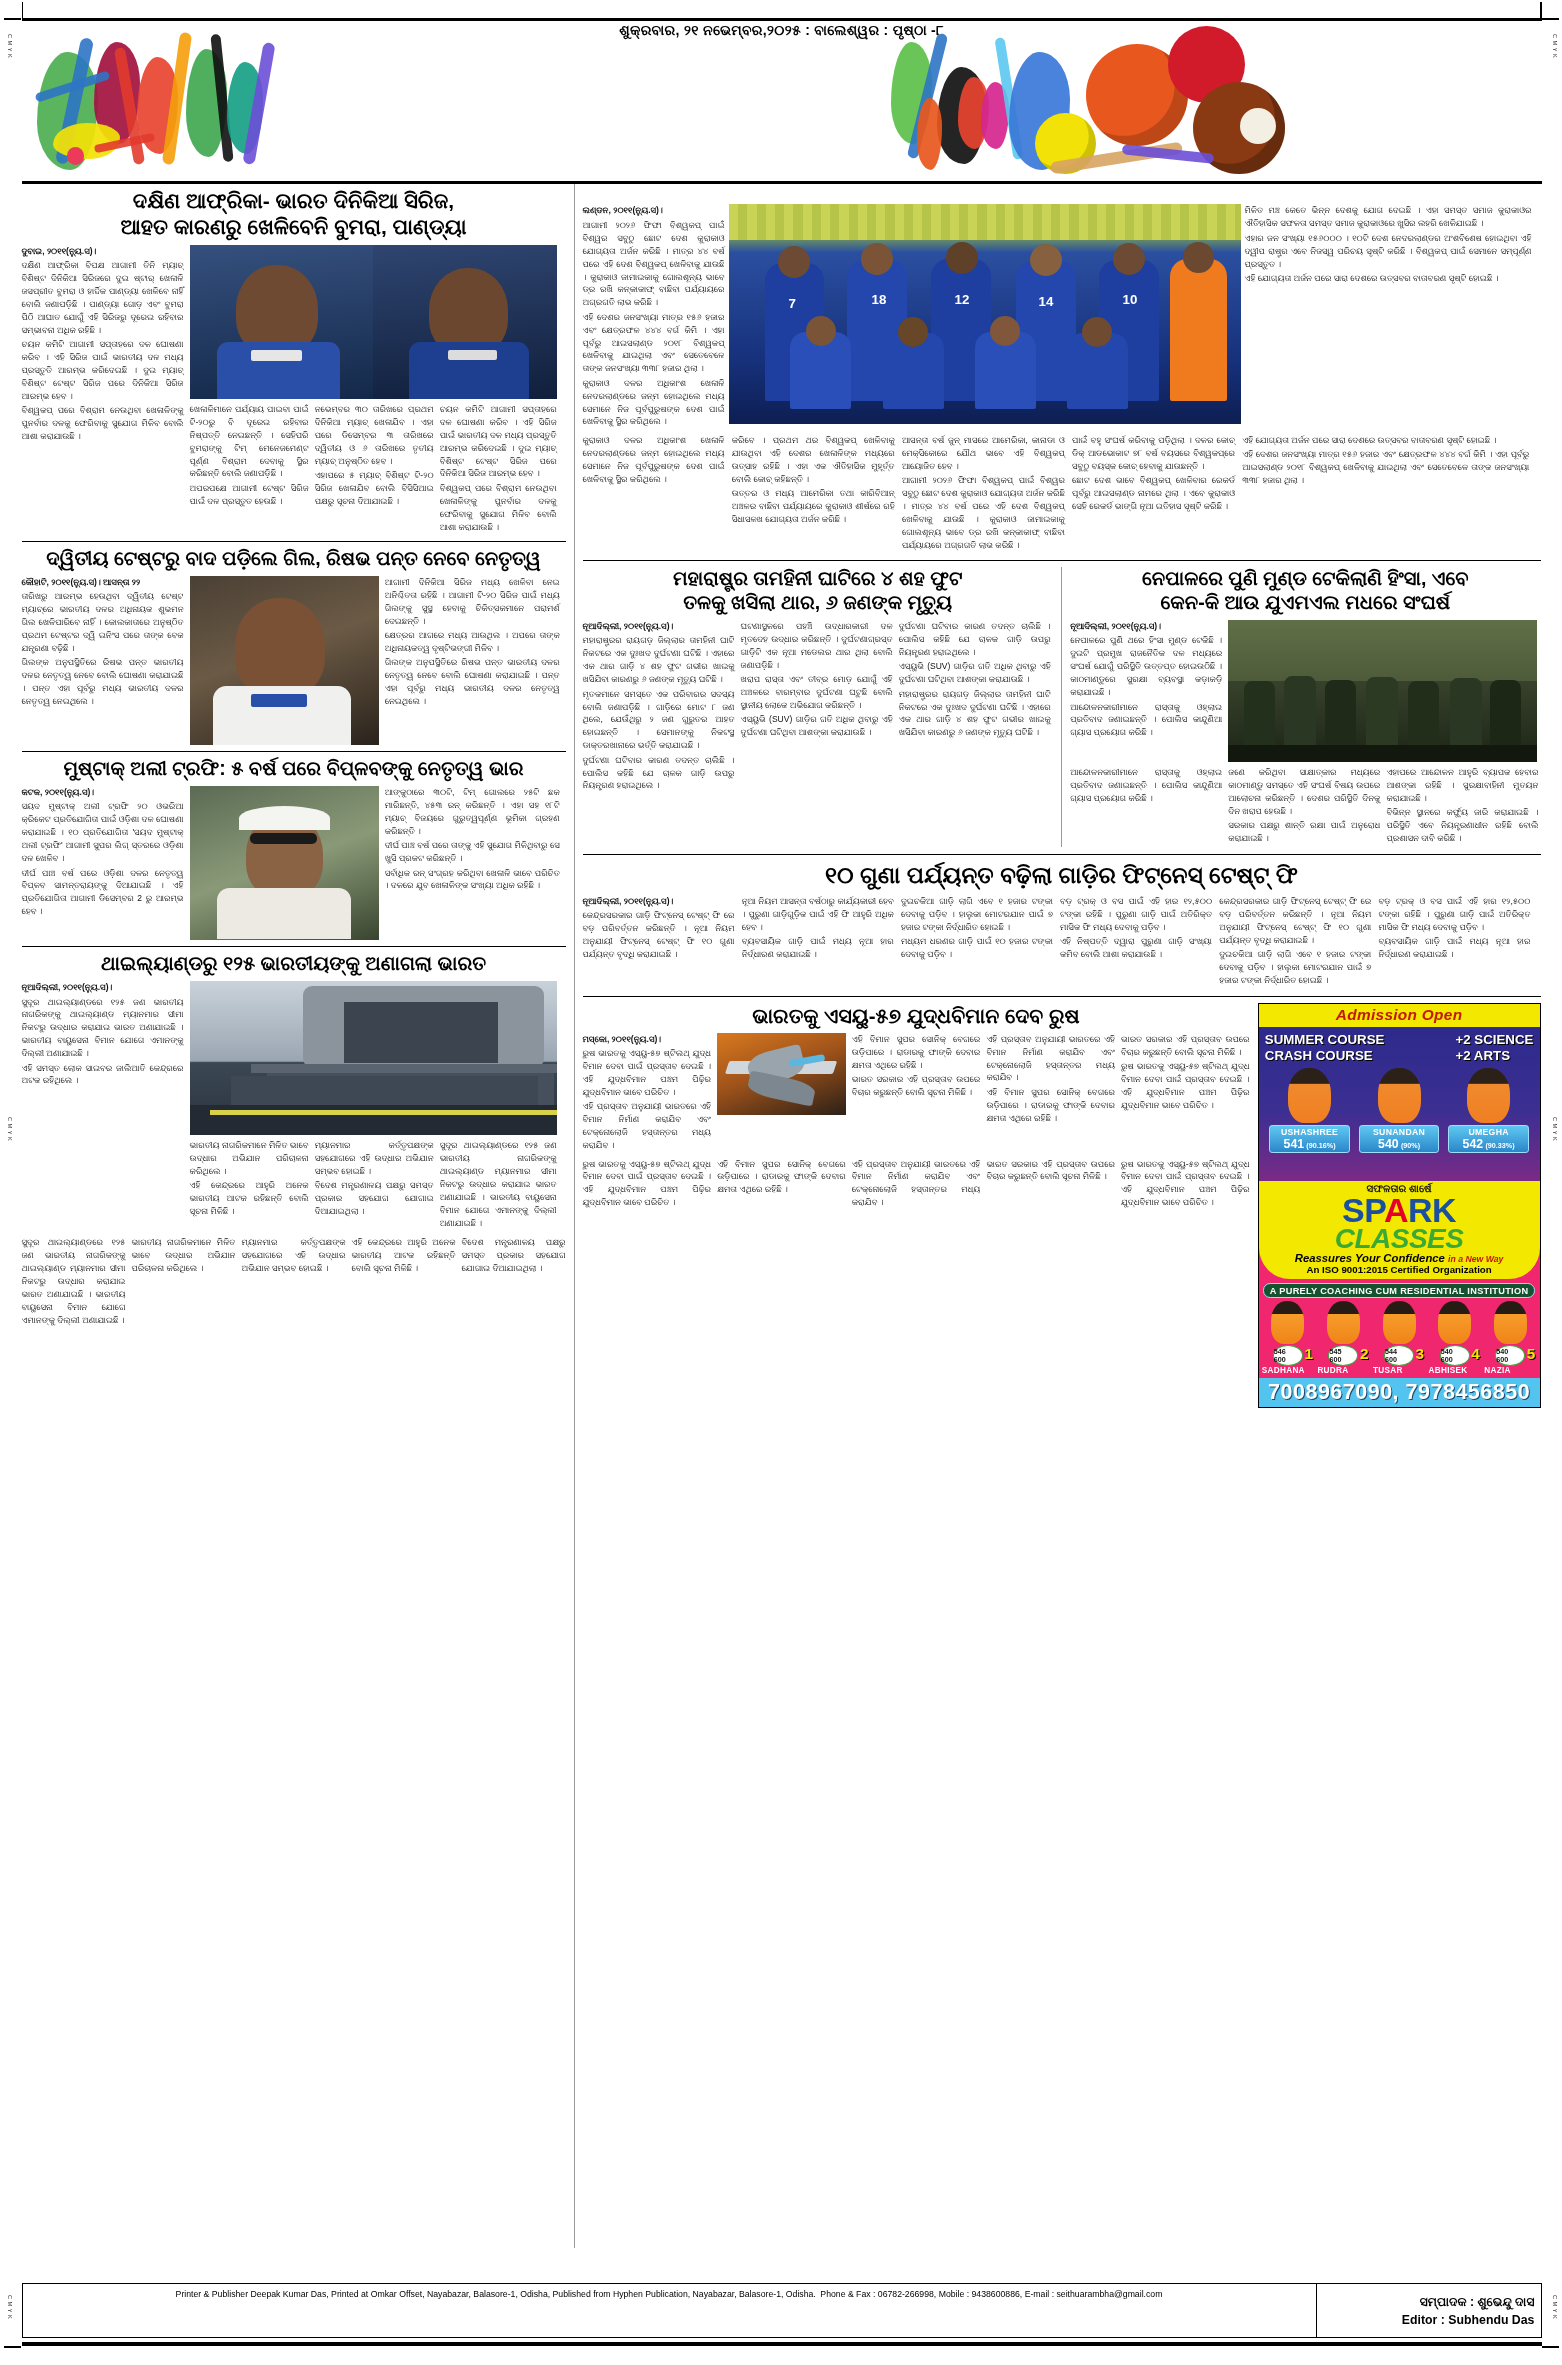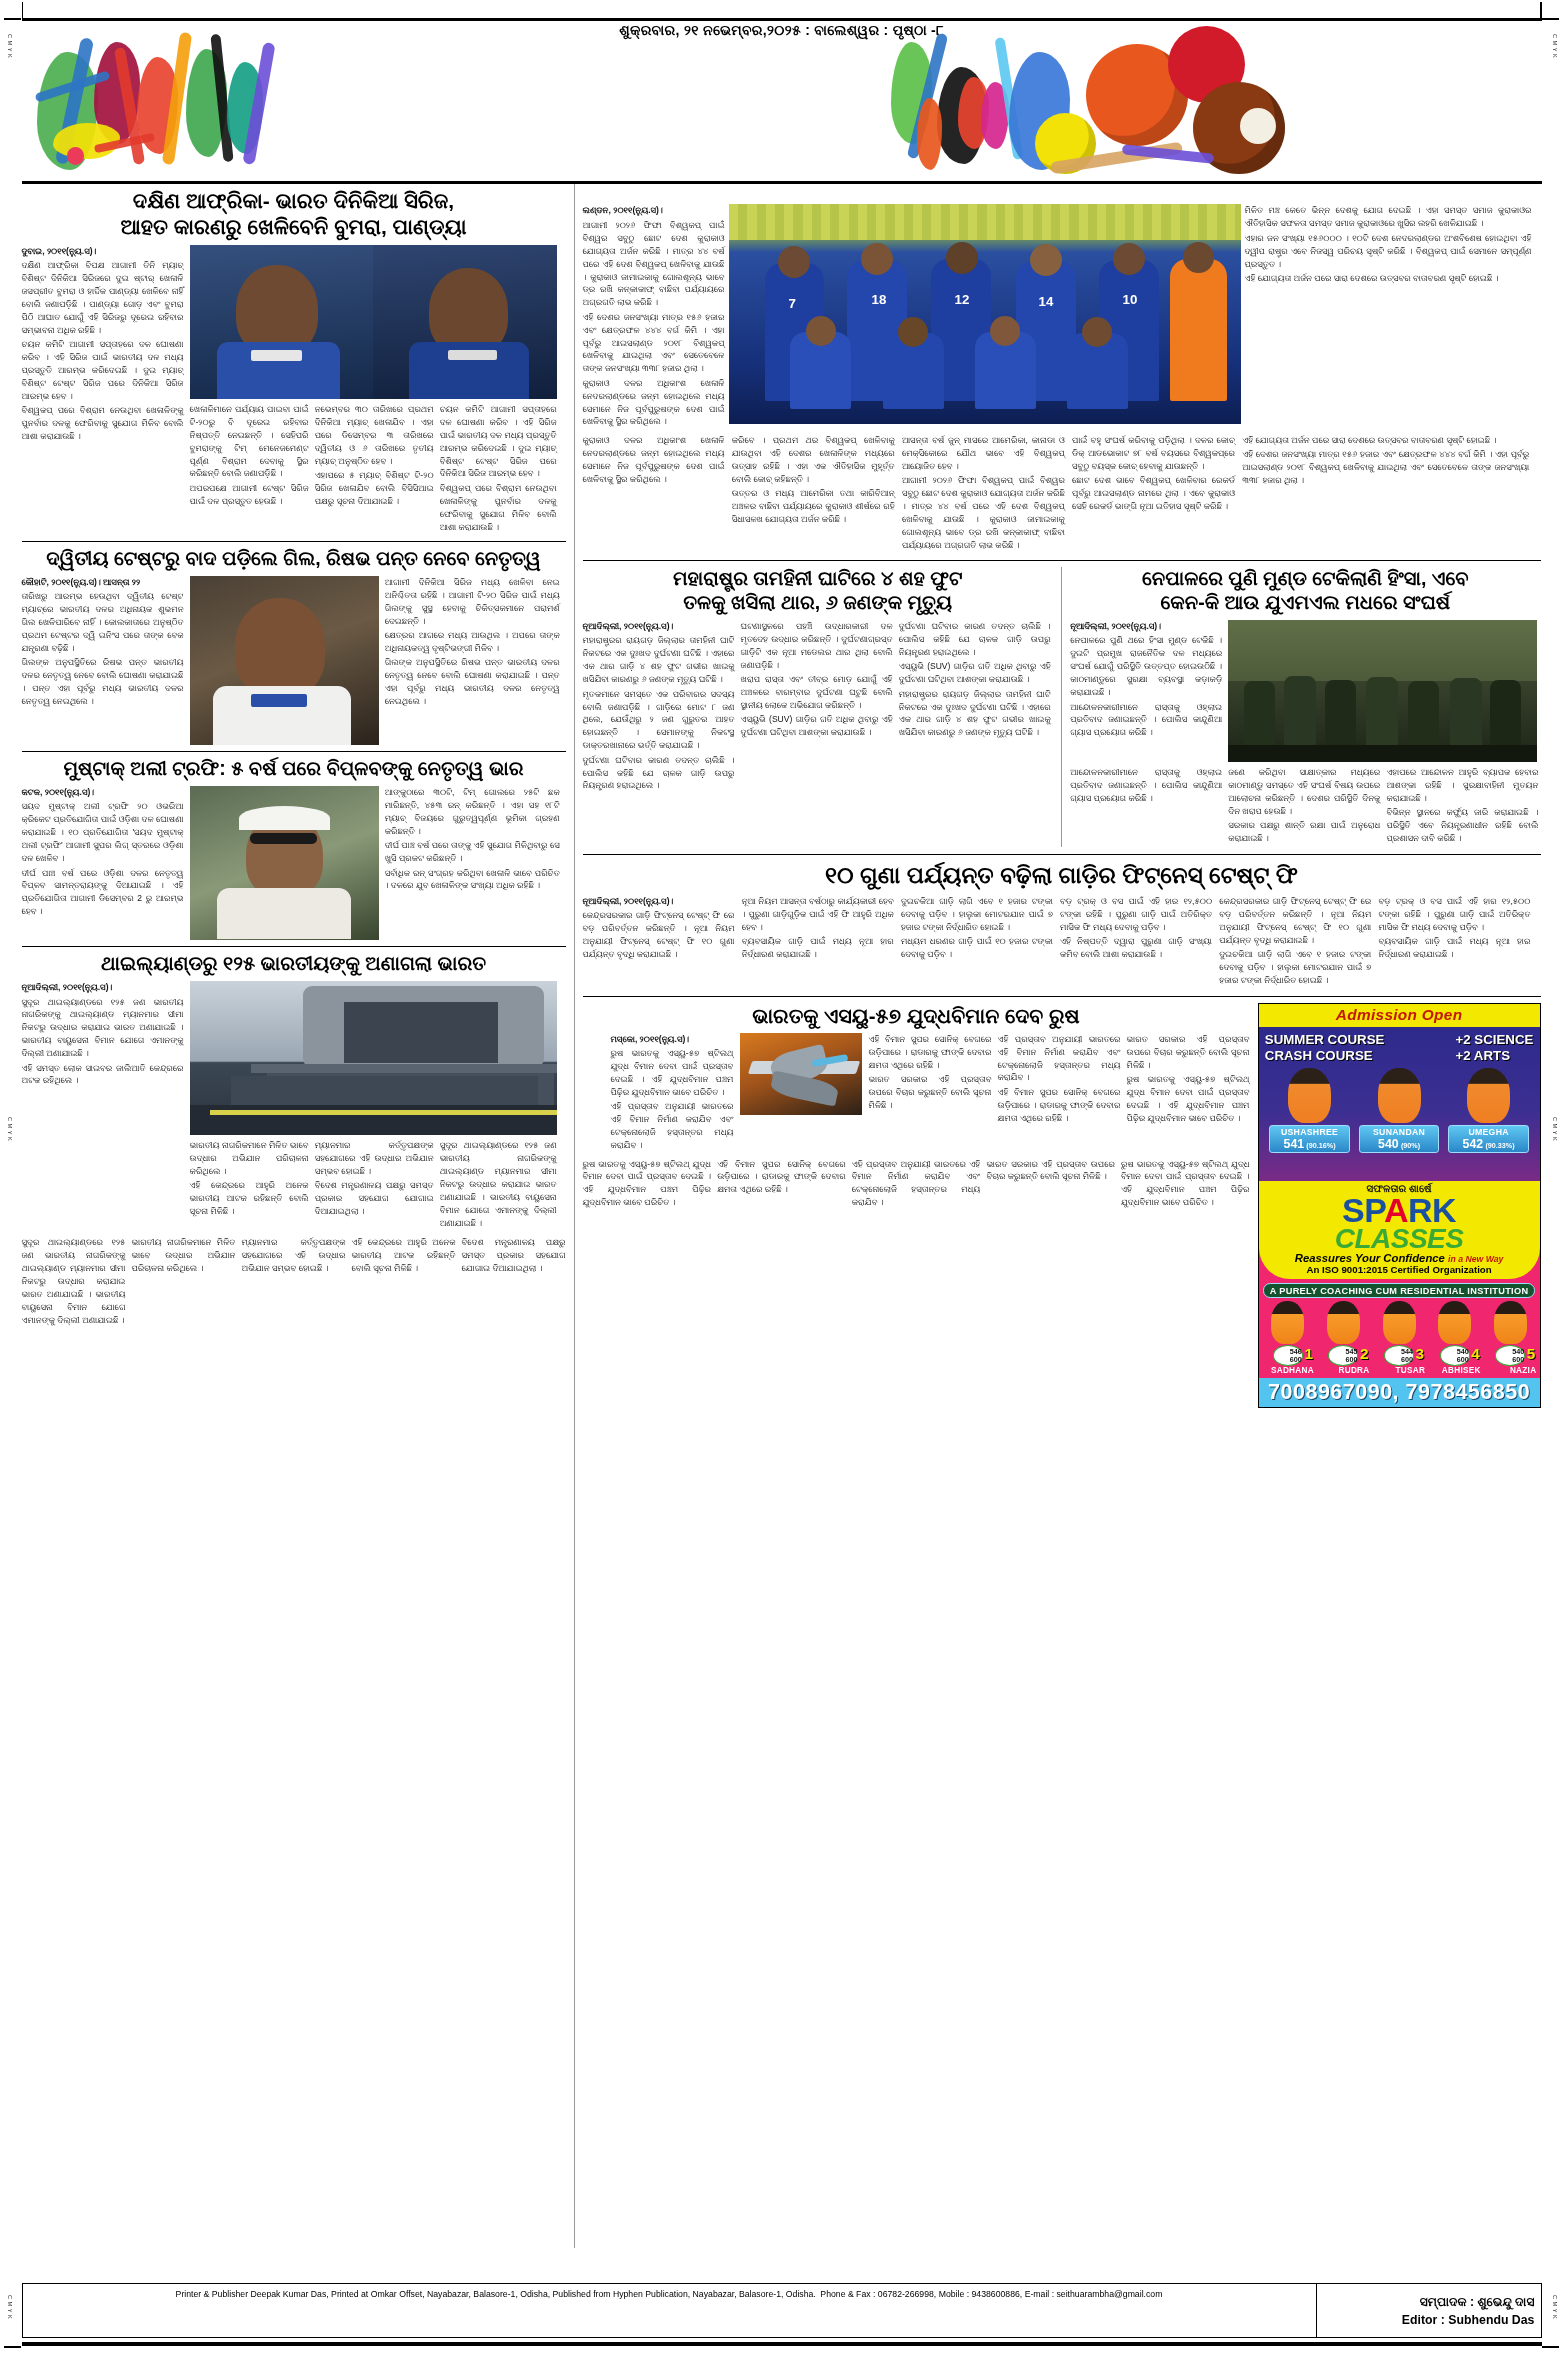--- a/index.html
+++ b/index.html
@@ -92,21 +92,21 @@
   .ad-classes { font-size:28px; font-weight:bold; font-style:italic; line-height:.9;
     letter-spacing:-0.5px; }
   .ad-classes .g { color:#3aa935; }
   .ad-tag { font-size:11.3px; font-style:italic; font-weight:bold; margin-top:1px; }
   .ad-tag .small { font-size:8.7px; color:#c21807; }
   .ad-iso { font-size:9.7px; font-weight:bold; }
   .ad-pill { margin:3.1px auto 0; background:#14532d; color:#fff; font-size:9.2px;
     font-weight:bold; border-radius:7.2px; display:inline-block; padding:1.5px 6.1px;
     letter-spacing:0.3px; border:1px solid #9fe0ff; }
   .ad-rank-row { display:flex; justify-content:space-between; padding:3.1px 3.1px 0; }
-  .ad-rank { text-align:right; width:19%; position:relative; }
+  .ad-rank { text-align:left; width:19%; position:relative; }
   .ad-rank .face { width:33px; height:43px; margin:0 auto;
     border-radius:46% 46% 38% 38%;
     background:linear-gradient(180deg,#261c14 0%,#261c14 30%,#f79c2b 31%,#f08318 100%); }
   .ad-rank .score { font-size:7.2px; font-weight:bold; background:#fff; color:#111;
     border:1.5px solid #3aa935; border-radius:50%; width:30px; height:20.5px; line-height:1.0;
     margin:1px auto 0; padding-top:2px; }
   .ad-rank .num { position:absolute; right:1px; bottom:12.3px; color:#f2e800;
     font-size:15.4px; font-weight:bold; text-shadow:1px 1px 0 #000; }
   .ad-rank .nm2 { color:#fff; font-size:8.2px; font-weight:bold; letter-spacing:0.3px; }
   .ad-phone { background:#53c3ef; text-align:center; color:#fff; font-weight:bold;
@@ -509,21 +509,21 @@
               <p>ବ୍ୟବସାୟିକ ଗାଡ଼ି ପାଇଁ ମଧ୍ୟ ନୂଆ ହାର ନିର୍ଦ୍ଧାରଣ କରାଯାଇଛି ।</p>
             </div>
           </div>
         </div>
 
         <div class="hdiv" style="margin:7.2px 0 6.1px;"></div>
 
         <div style="display:flex;gap:8.2px;">
           <div style="width:667px;">
             <div class="hl hl-2" style="font-size:20.5px;margin-bottom:5.1px;">ଭାରତକୁ ଏସୟୁ-୫୭ ଯୁଦ୍ଧବିମାନ ଦେବ ରୁଷ</div>
-            <div style="display:flex;gap:6.1px;margin-left:28px;">
+            <div style="display:flex;gap:6.1px;">
               <div style="width:130px;" class="col-text">
                 <p style="font-weight:bold;">ମସ୍କୋ, ୨୦୧୧(ନ୍ୟୁ.ସ)।</p>
                 <p>ରୁଷ ଭାରତକୁ ଏସ୍‌ୟୁ-୫୭ ଷ୍ଟିଲଥ୍ ଯୁଦ୍ଧ ବିମାନ ଦେବା ପାଇଁ ପ୍ରସ୍ତାବ ଦେଇଛି । ଏହି ଯୁଦ୍ଧବିମାନ ପଞ୍ଚମ ପିଢ଼ିର ଯୁଦ୍ଧବିମାନ ଭାବେ ପରିଚିତ ।</p>
                 <p>ଏହି ପ୍ରସ୍ତାବ ଅନୁଯାୟୀ ଭାରତରେ ଏହି ବିମାନ ନିର୍ମାଣ କରାଯିବ ଏବଂ ଟେକ୍‌ନୋଲୋଜି ହସ୍ତାନ୍ତର ମଧ୍ୟ କରାଯିବ ।</p>
               </div>
               <div style="width:130px;">
                 <div class="photo ph-jet" style="width:100%;height:82px;">
                   <div style="position:absolute;inset:0;background:linear-gradient(160deg,#d8791f 0%,#a0531a 45%,#2b2017 100%);"></div>
                   <div style="position:absolute;left:10.2px;top:28px;width:108px;height:13.3px;background:#cfd6dc;transform:skewX(-18deg);border-radius:2px;"></div>
                   <div style="position:absolute;left:31px;top:17.4px;width:56px;height:31px;background:#9aa4ad;transform:rotate(-14deg);border-radius:40% 10% 40% 10%;"></div>

